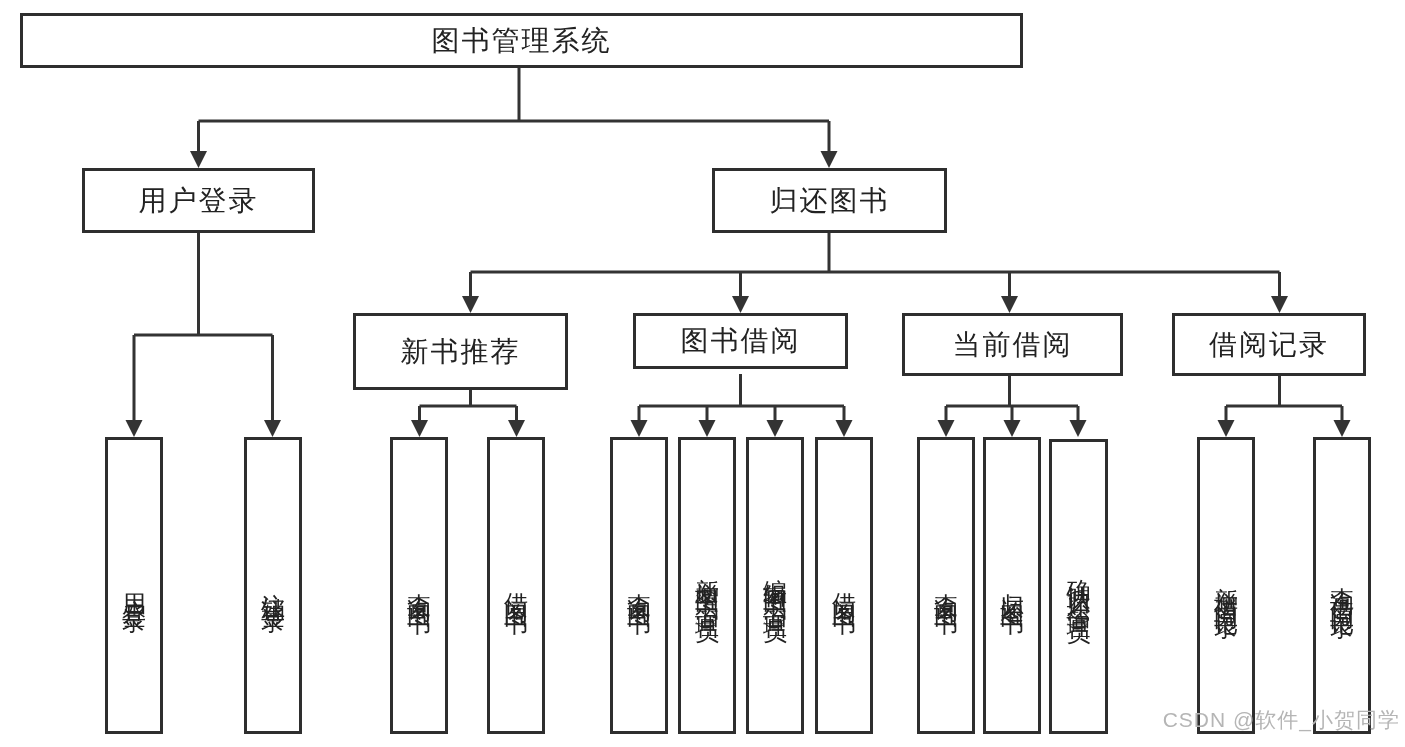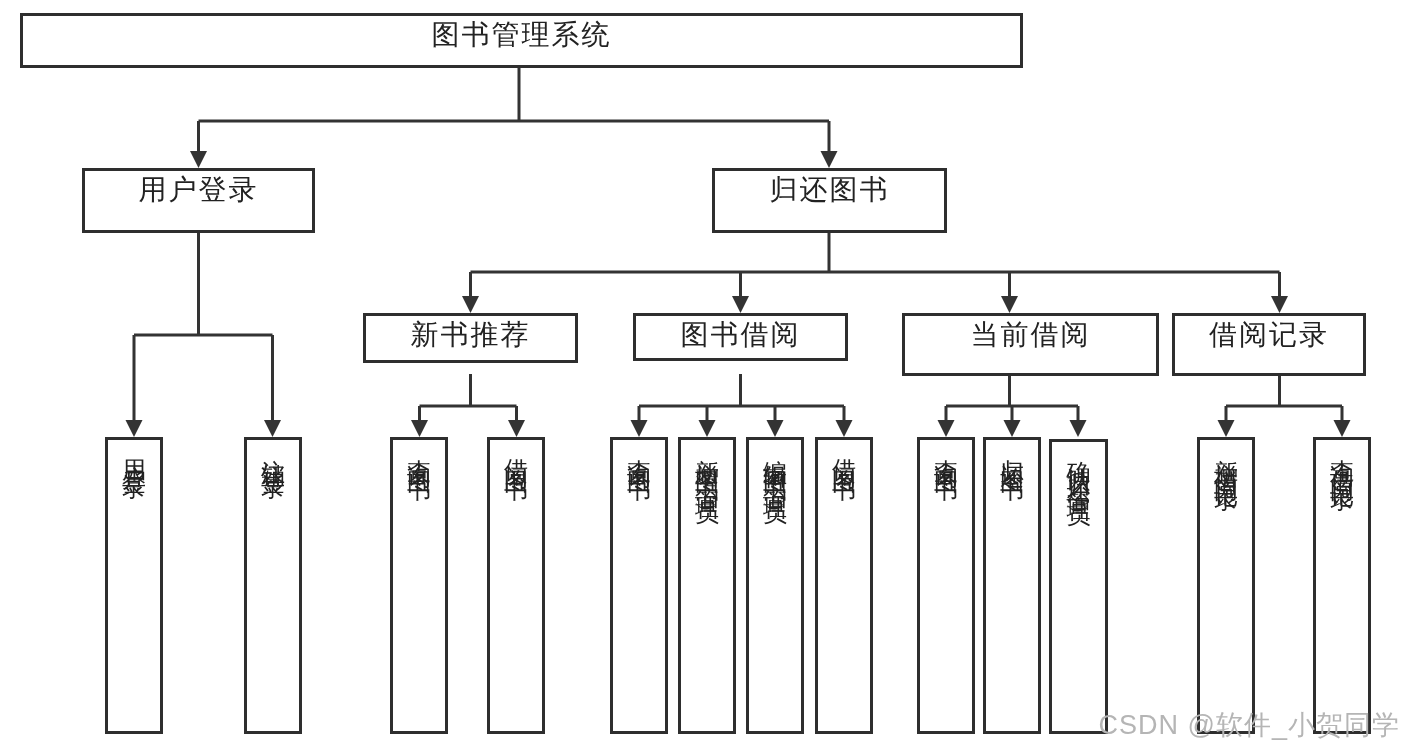--- a/index.html
+++ b/index.html
@@ -5,30 +5,30 @@
   html,body{margin:0;padding:0;background:#fff;}
   .canvas{
     position:relative;width:1405px;height:747px;background:var(--bg,#fff);
     font-family:"Liberation Sans",sans-serif;overflow:hidden;
   }
   .wires{position:absolute;left:0;top:0;width:1405px;height:747px;}
   .node{
     position:absolute;box-sizing:border-box;
     border:3px solid var(--border,#2e2e2e);
     background:#fff;color:var(--text,#222);
-    display:flex;justify-content:center;
+    display:flex;align-items:center;justify-content:center;
   }
   .node.h span{font-size:28px;letter-spacing:2px;white-space:nowrap;}
   .node.v span{
     writing-mode:vertical-rl;text-orientation:mixed;
     font-size:24px;line-height:1;letter-spacing:6px;white-space:nowrap;
   }
   .watermark{
-    position:absolute;right:5px;bottom:4px;z-index:5;
-    font-size:27px;letter-spacing:1px;color:var(--wm,#b5b5b5);white-space:nowrap;
+    position:absolute;right:5px;bottom:13px;z-index:5;
+    font-size:21px;letter-spacing:1px;color:var(--wm,#b5b5b5);white-space:nowrap;
   }
 </style>
 </head>
 <body>
 
 <div class="canvas">
 
   <svg class="wires" width="1405" height="747" viewBox="0 0 1405 747" xmlns="http://www.w3.org/2000/svg">
 
     <path fill="none" stroke="#333333" stroke-width="3" d="M519 66 V121 M198.5 121 H829
@@ -54,27 +54,27 @@
     <span>图书管理系统</span>
   </div>
 
   <div class="node h" style="left:82px;top:168px;width:233px;height:65px">
     <span>用户登录</span>
   </div>
   <div class="node h" style="left:712px;top:168px;width:235px;height:65px">
     <span>归还图书</span>
   </div>
 
-  <div class="node h" style="left:363px;top:313px;width:215px;height:50px">
+  <div class="node h" style="left:353px;top:313px;width:215px;height:77px">
     <span>新书推荐</span>
   </div>
-  <div class="node h" style="left:633px;top:313px;width:215px;height:48px">
+  <div class="node h" style="left:633px;top:313px;width:215px;height:56px">
     <span>图书借阅</span>
   </div>
-  <div class="node h" style="left:902px;top:313px;width:257px;height:63px">
+  <div class="node h" style="left:902px;top:313px;width:221px;height:63px">
     <span>当前借阅</span>
   </div>
   <div class="node h" style="left:1172px;top:313px;width:194px;height:63px">
     <span>借阅记录</span>
   </div>
 
   <div class="node v" style="left:105px;top:437px;width:58px;height:297px">
     <span>用户登录</span>
   </div>
   <div class="node v" style="left:244px;top:437px;width:58px;height:297px">

